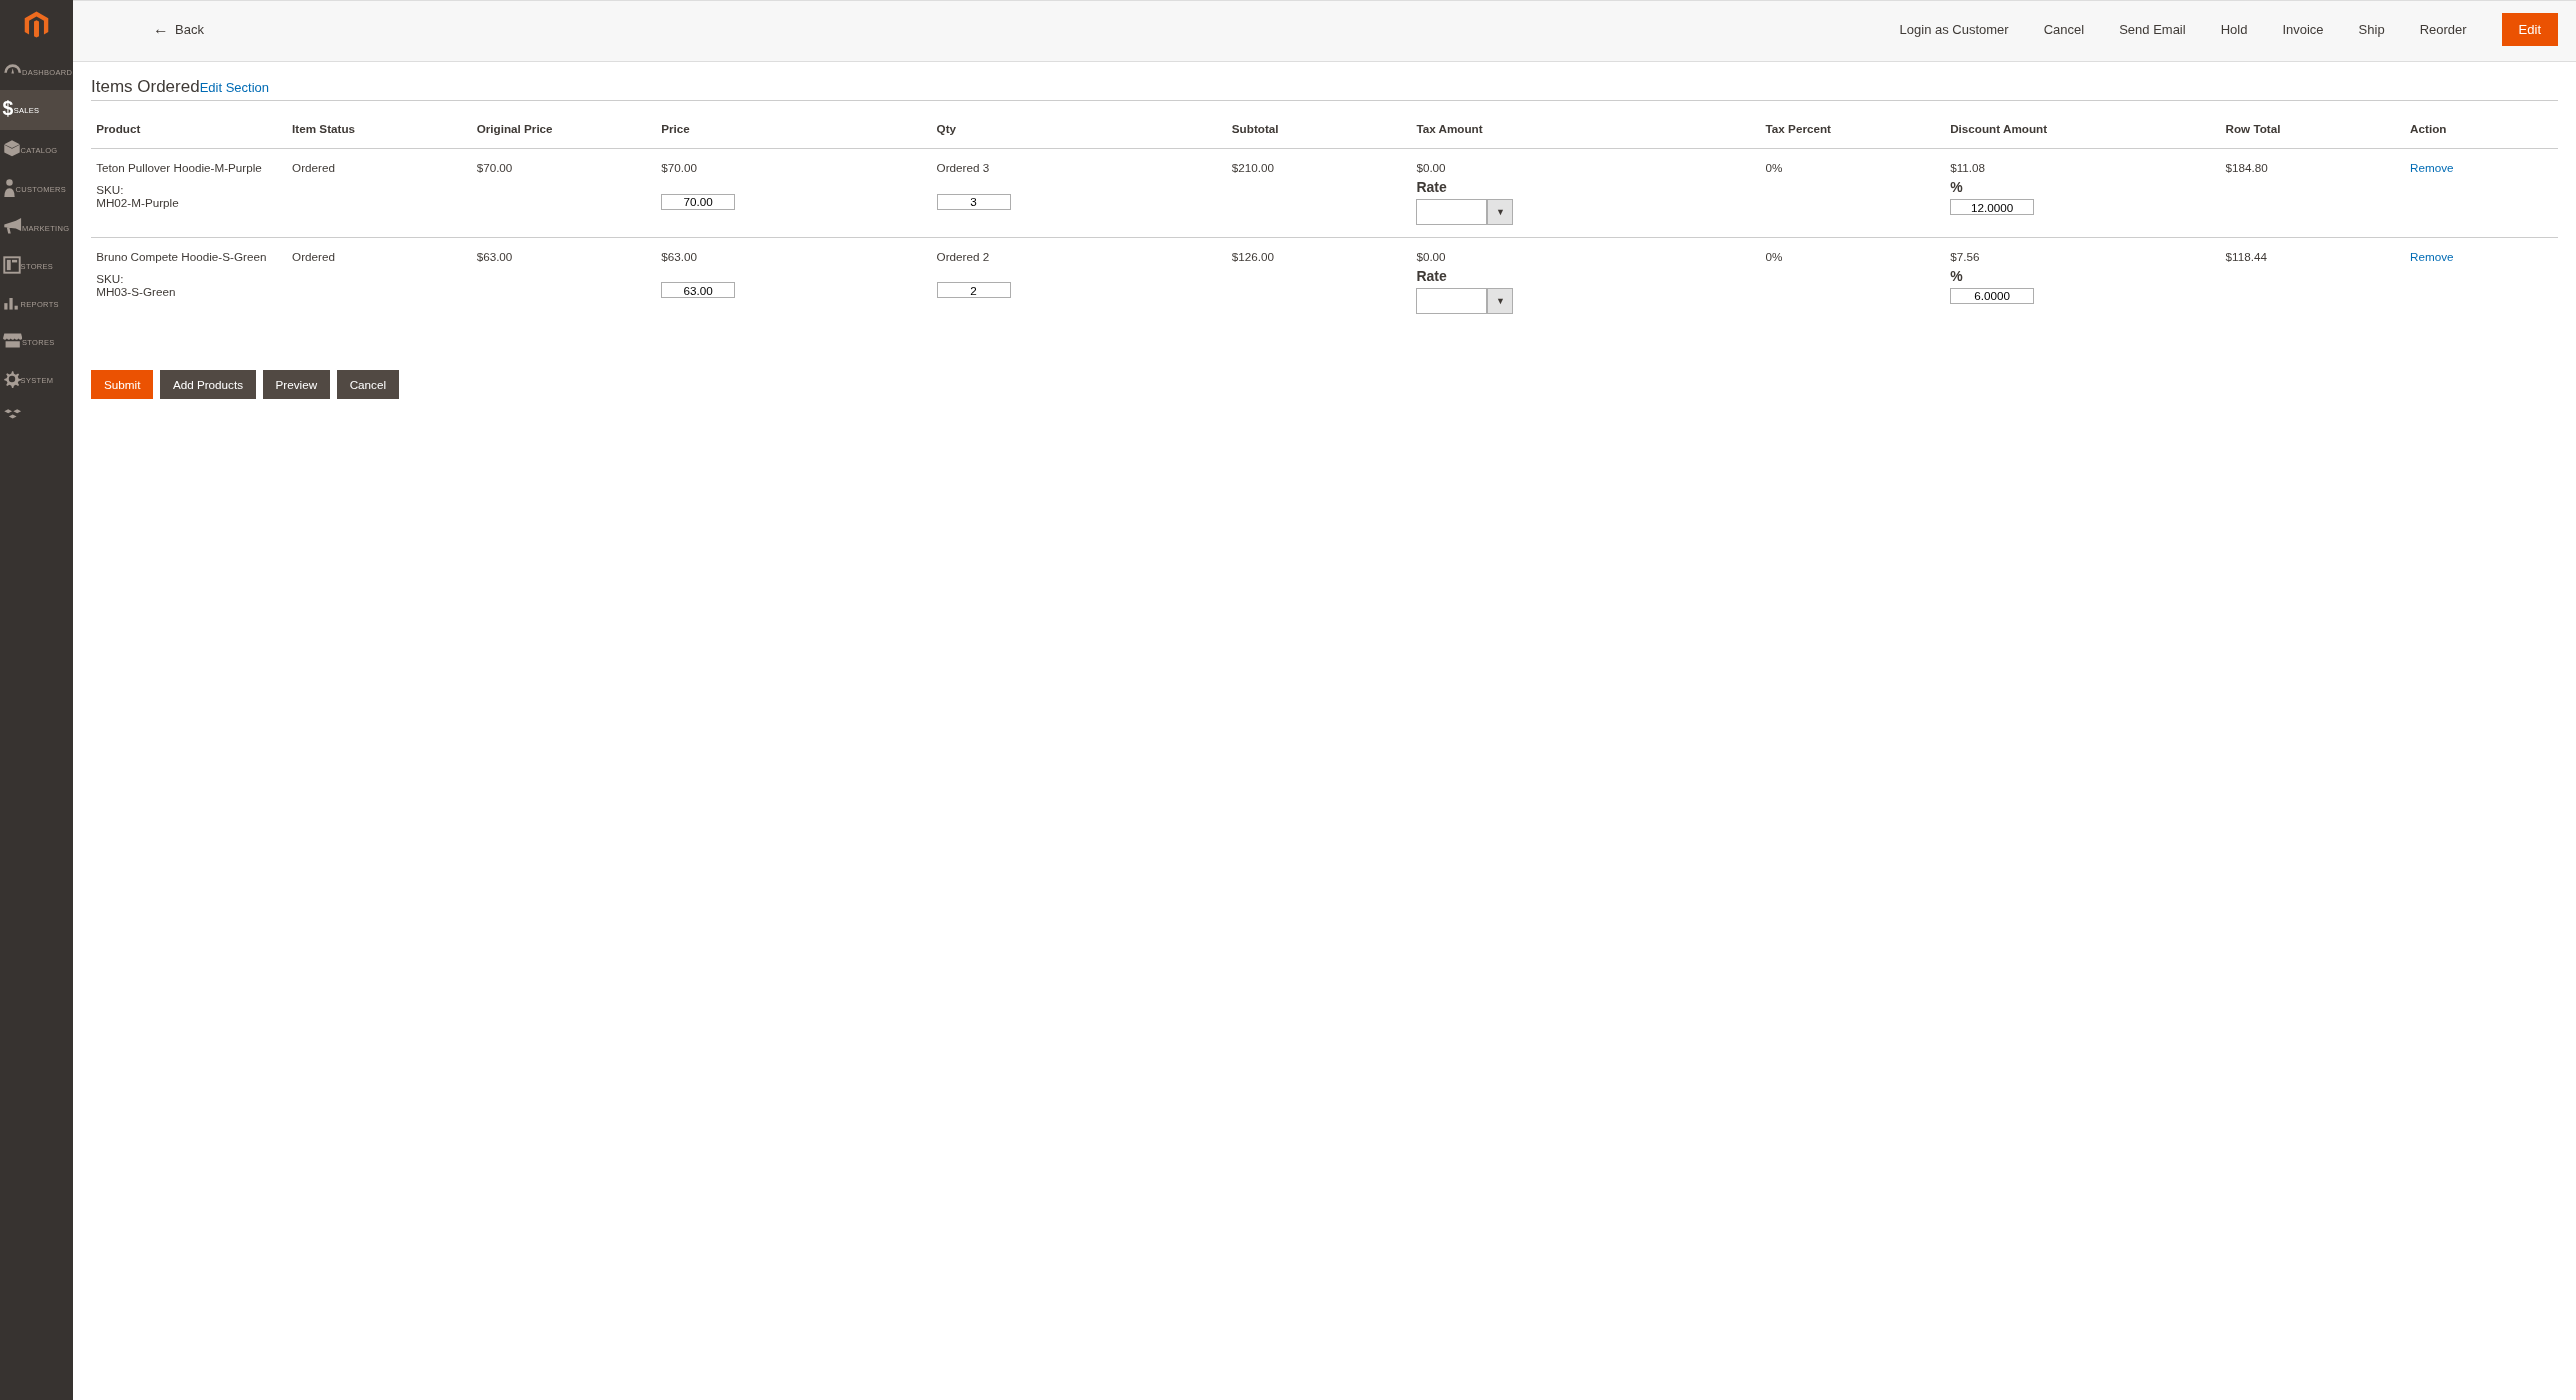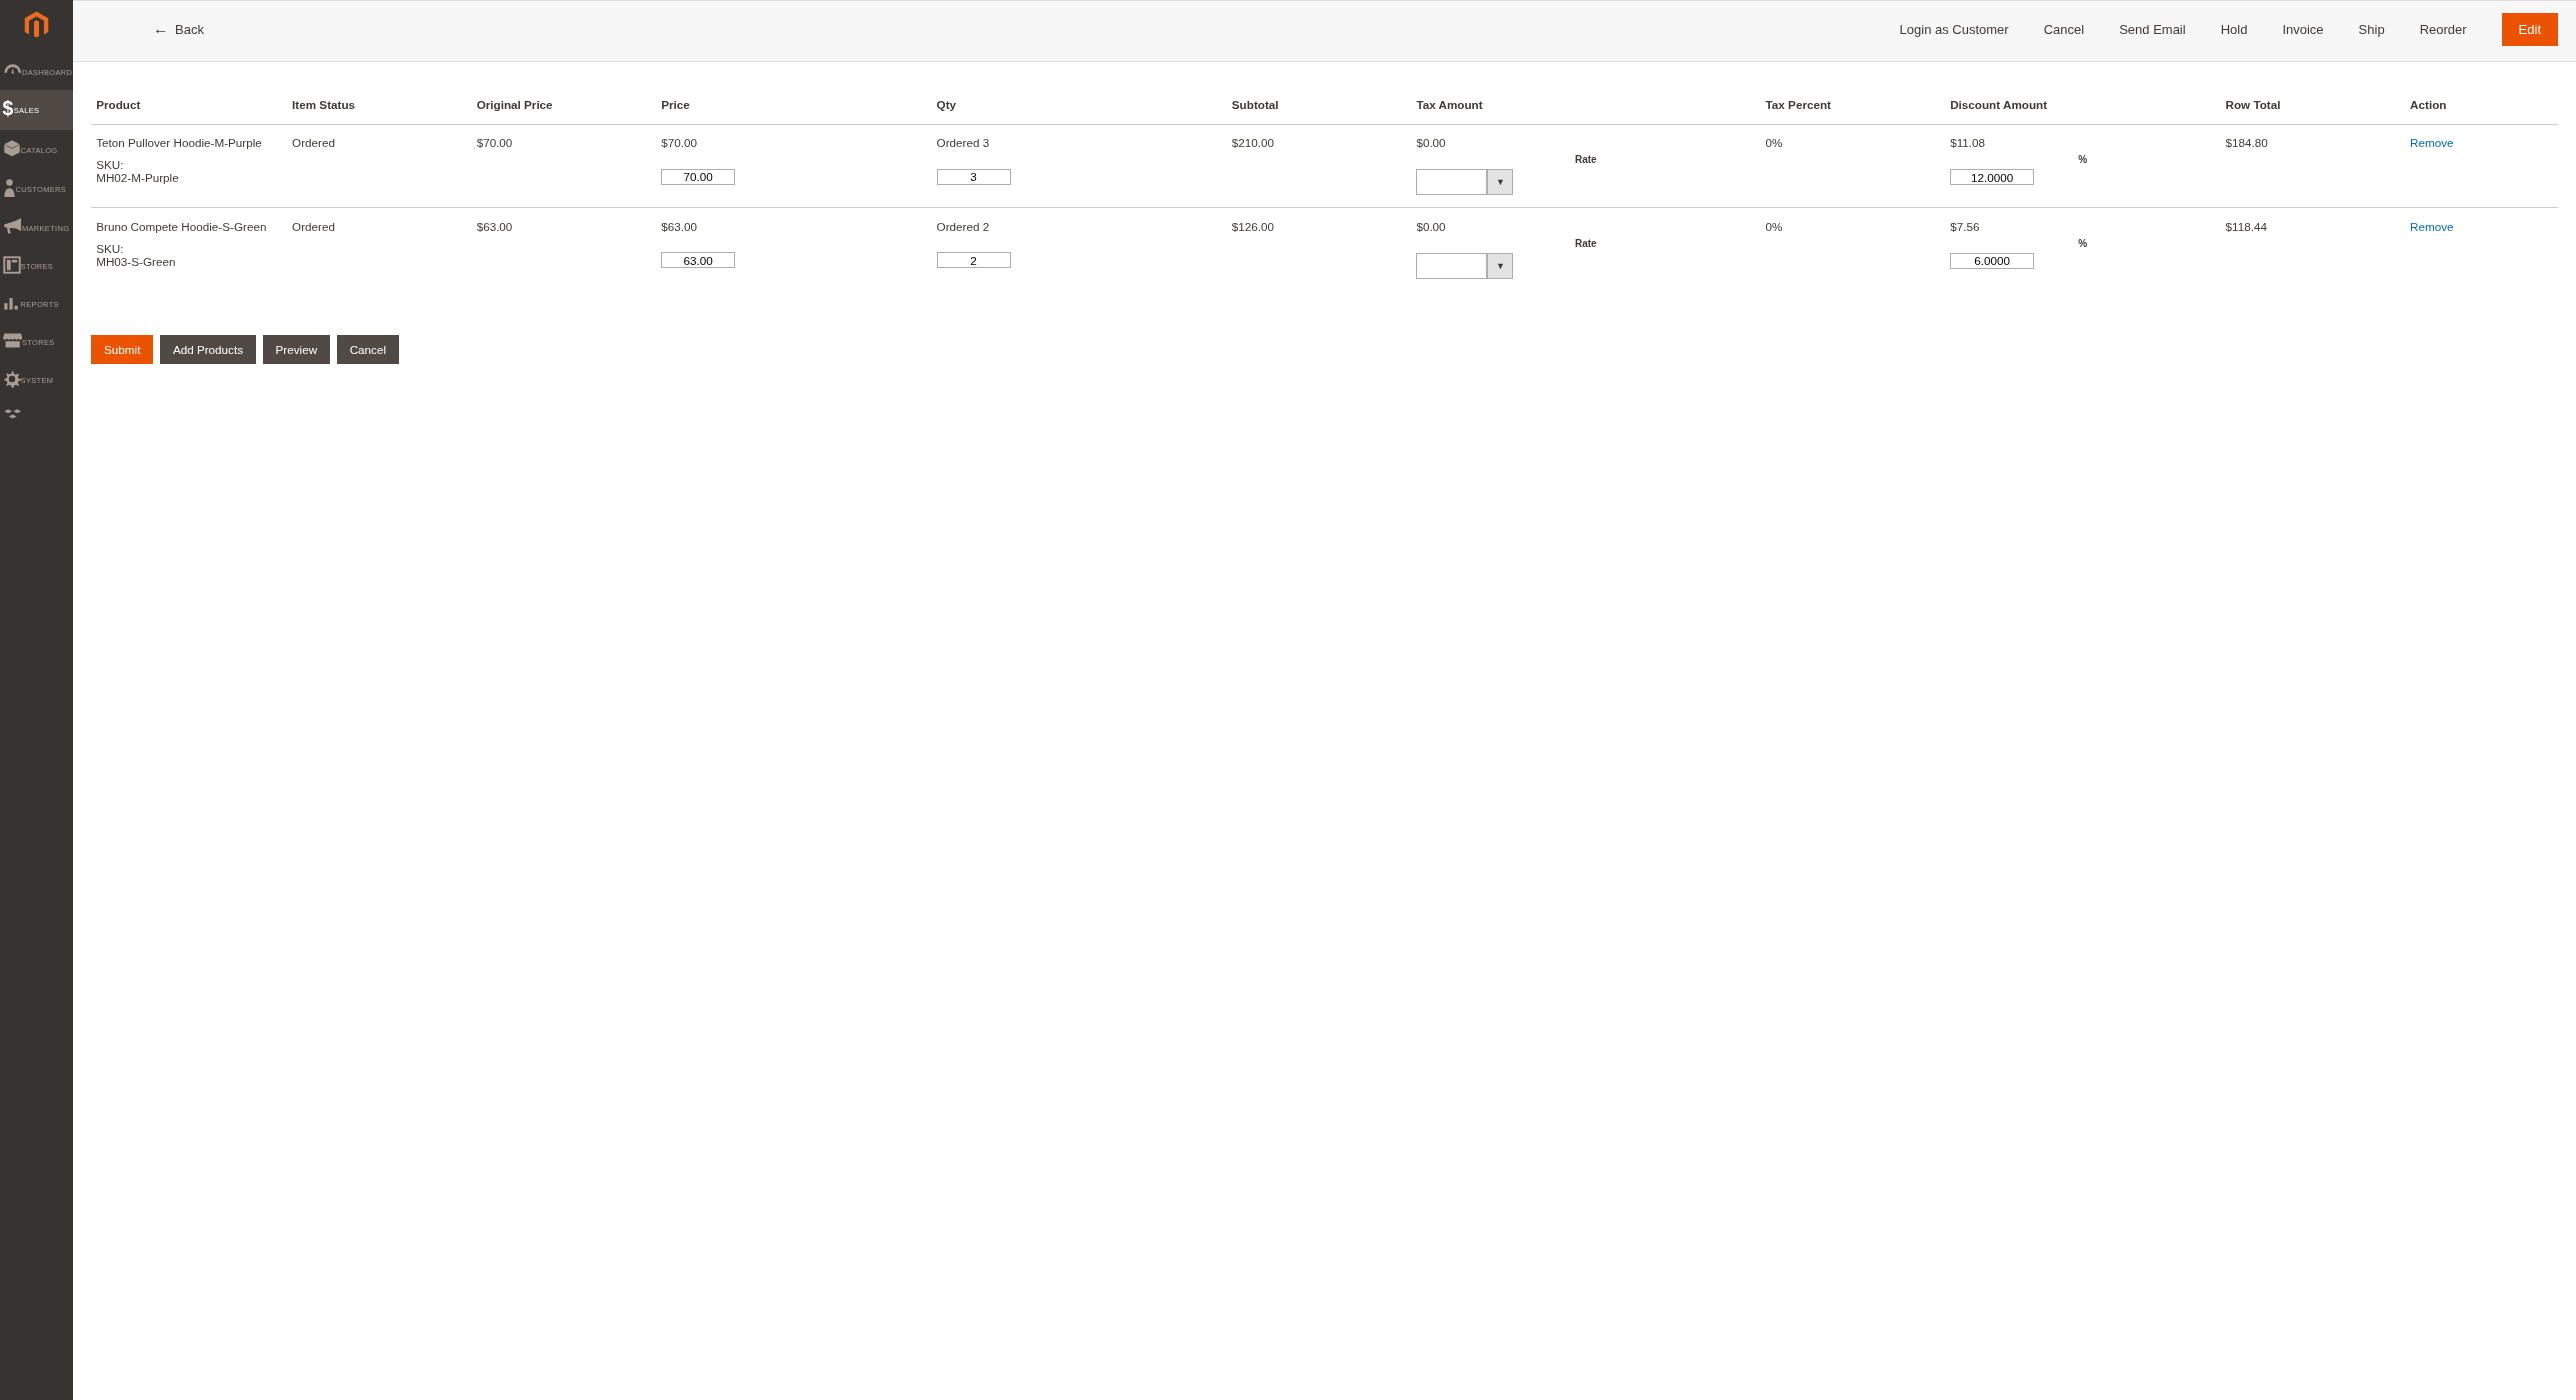--- a/index.html
+++ b/index.html
@@ -30,21 +30,21 @@
 .section-head { display: flex; align-items: baseline; border-bottom: 0.6px solid #ccc; padding-bottom: 3.9px; margin-bottom: 0; }
 .section-title { font-size: 17px; font-weight: 400; color: #3f3a36; }
 .section-link { font-size: 13px; color: #006bb4; cursor: pointer; }
 
 .items-table { width: 100%; border-collapse: collapse; margin-top: 0; }
 .items-table thead th { text-align: left; font-size: 11.7px; font-weight: 700; color: #3f3a36; padding: 21px 5.2px 13px; border-bottom: 0.6px solid #ccc; vertical-align: bottom; }
 .items-table tbody td { vertical-align: top; padding: 11.7px 5.2px; font-size: 11.7px; color: #3f3a36; border-bottom: 0.6px solid #ccc; }
 .items-table tbody tr:last-child td { border-bottom: none; }
 .prod-name { margin-bottom: 9px; }
 .sku-label { margin-top: 9px; }
-.cell-sub-label { text-align: center; font-size: 10px; font-weight: 700; margin: 5.2px 0 3.9px; }
+.cell-sub-label { text-align: left; font-size: 14px; font-weight: 700; margin: 5.2px 0 3.9px; }
 .text-input { width: 74px; height: 16px; border: 0.6px solid #adadad; text-align: center; font-size: 11.7px; }
 .text-input.wider { width: 84px; }
 .select-wrap { display: flex; }
 .select-input { width: 71px; height: 26px; border: 0.6px solid #adadad; background: #fff; }
 .select-btn { width: 26px; height: 26px; border: 0.6px solid #adadad; background: #e3e3e3; display: flex; align-items: center; justify-content: center; cursor: pointer; font-size: 9px; }
 .link-blue { color: #006bb4; cursor: pointer; }
 
 .footer-actions { display: flex; gap: 6.5px; margin-top: 45px; }
 
 .col-product { width: 69px; }
@@ -167,20 +167,24 @@
       <span class="action-link">Send Email</span>
       <span class="action-link">Hold</span>
       <span class="action-link">Invoice</span>
       <span class="action-link">Ship</span>
       <span class="action-link">Reorder</span>
       <button class="btn-primary">Edit</button>
     </div>
   </div>
 
   <div class="content">
+    <div class="section-head">
+      <span class="section-title">Items Ordered</span>
+      <span class="section-link">Edit Section</span>
+    </div>
 
     <table class="items-table">
       <colgroup>
         <col class="col-product">
           <col class="col-status">
           <col class="col-oprice">
           <col class="col-price">
           <col class="col-qty">
           <col class="col-subtotal">
           <col class="col-tax">

